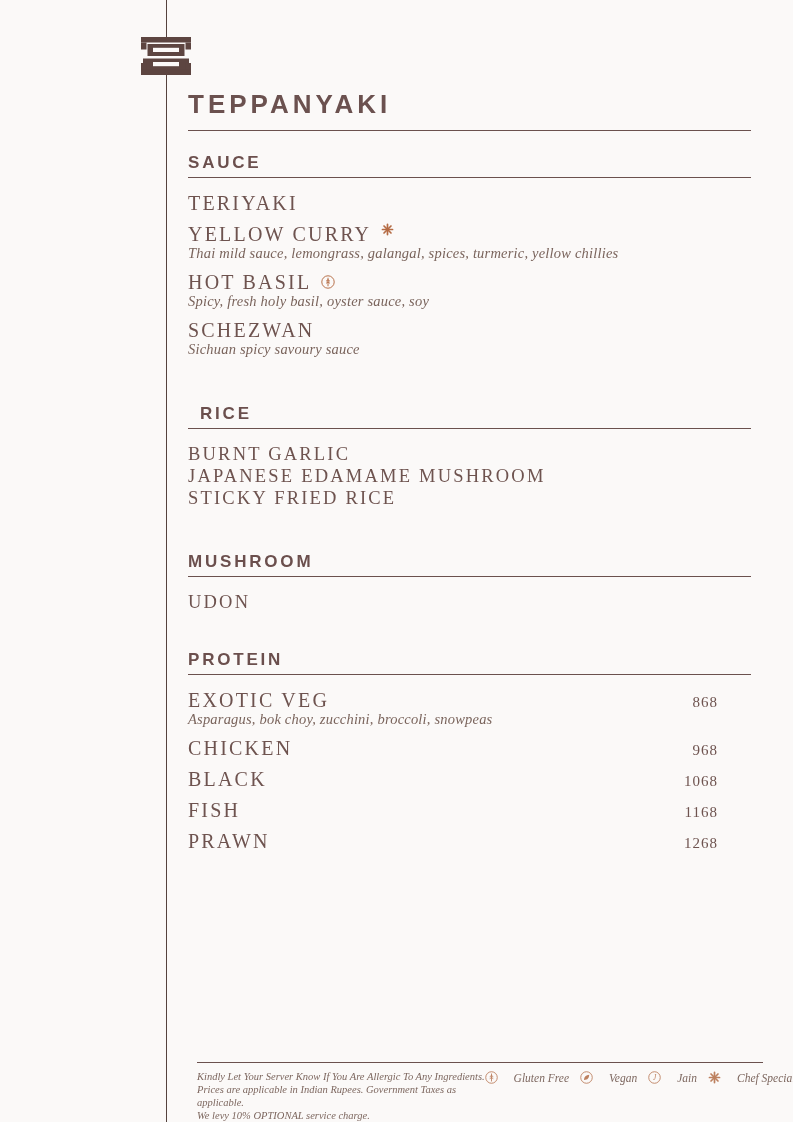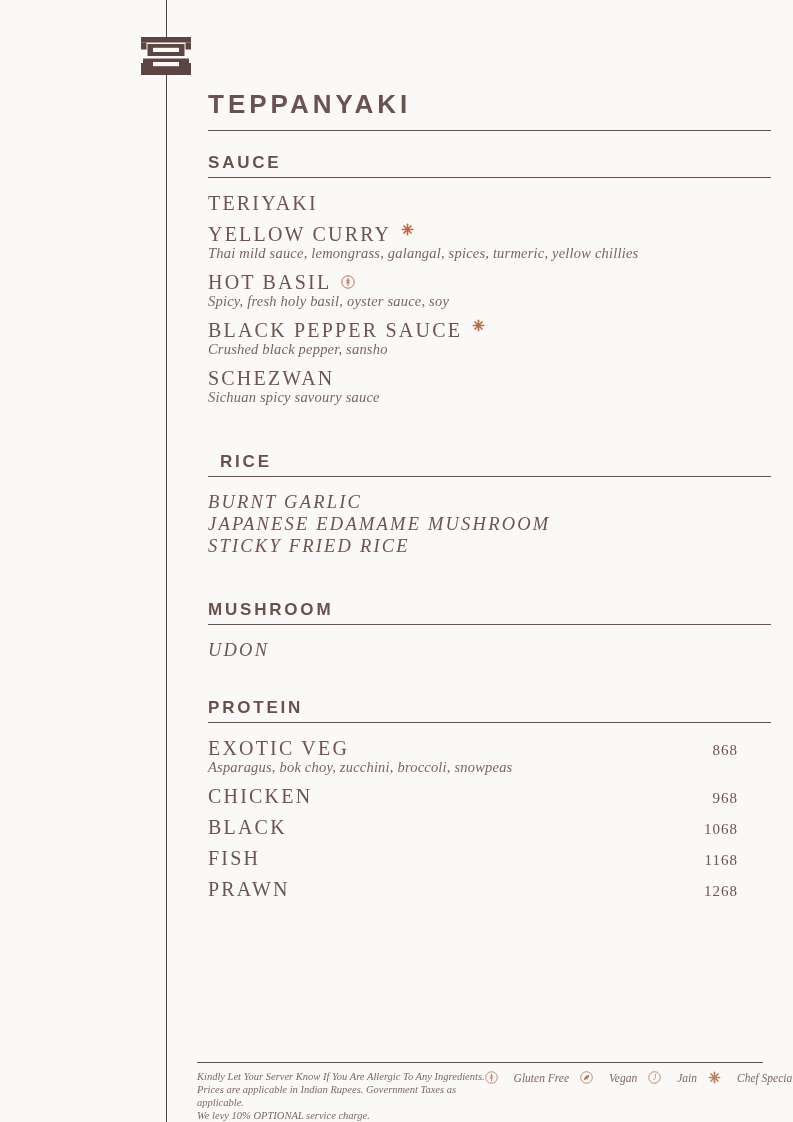--- a/index.html
+++ b/index.html
@@ -10,21 +10,21 @@
     position:relative;
     overflow:hidden;
     color:#6b514e;
   }
   .page{position:absolute;inset:0;}
   
   .vline{position:absolute;left:166px;top:0;width:1px;height:1122px;background:#55423e;}
   
   .logo{position:absolute;left:141px;top:37px;width:50px;height:38px;}
   
-  .content{position:absolute;left:208px;top:0;width:563px;}
+  .content{position:absolute;left:188px;top:0;width:563px;}
   h1.title{
     margin:88px 0 0 0;
     font-family:"Liberation Sans", sans-serif;
     font-size:26px;line-height:32px;
     font-weight:700;letter-spacing:4px;
     color:#6b514f;
   }
   .rule{height:1px;background:#6b514e;border:none;}
   .title-rule{margin-top:10px;}
   
@@ -39,21 +39,21 @@
   .sec-noodles .section-title{margin-top:43px;}
   .sec-protein .section-title{margin-top:37px;}
   .section-rule{margin-top:4px;}
   .items{margin-top:14px;}
   .item{margin-bottom:9px;}
   .item-row{display:flex;align-items:baseline;}
   .item-name{
     font-size:20px;line-height:22px;letter-spacing:2.2px;
     color:#6e534f;
   }
-  .plain .item-name{font-size:18.5px;line-height:22px;font-style:italic;}
+  .plain .item-name{font-size:18.5px;line-height:22px;}
   .plain .item{margin-bottom:0;}
   .item-desc{
     font-style:italic;font-size:14.5px;line-height:17px;
     color:#7a645c;letter-spacing:0.2px;
   }
   .badge{display:inline-flex;margin-left:10px;color:#b56c45;}
   .badge svg{display:block;}
   .badge.raised{position:relative;top:-5px;}
   .price{
     margin-left:auto;margin-right:33px;
@@ -137,36 +137,20 @@
                       <path d="M8 3.6 L8 12.4"></path>
                       <path d="M8 5.6 L6.2 6.8 M8 5.6 L9.8 6.8 M8 8 L6.2 9.2 M8 8 L9.8 9.2"></path>
                     </g>
                   </svg>
                 </span>
               </div>
               <div class="item-desc">Spicy, fresh holy basil, oyster sauce, soy</div>
             </div>
             <div class="item">
               <div class="item-row">
-                <span class="item-name">BLACK PEPPER SAUCE</span>
-                <span class="badge raised">
-                  <svg width="13" height="13" viewBox="0 0 16 16" xmlns="http://www.w3.org/2000/svg">
-                    <g stroke="currentColor" stroke-width="2.1" stroke-linecap="round">
-                      <line x1="8" y1="1.8" x2="8" y2="14.2"></line>
-                      <line x1="1.8" y1="8" x2="14.2" y2="8"></line>
-                      <line x1="3.7" y1="3.7" x2="12.3" y2="12.3"></line>
-                      <line x1="12.3" y1="3.7" x2="3.7" y2="12.3"></line>
-                    </g>
-                  </svg>
-                </span>
-              </div>
-              <div class="item-desc">Crushed black pepper, sansho</div>
-            </div>
-            <div class="item">
-              <div class="item-row">
                 <span class="item-name">SCHEZWAN</span>
               </div>
               <div class="item-desc">Sichuan spicy savoury sauce</div>
             </div>
           </div>
         </div>
         <div class="section sec-rice plain">
           <div class="section-title">RICE</div>
           <div class="rule section-rule"></div>
           <div class="items">

